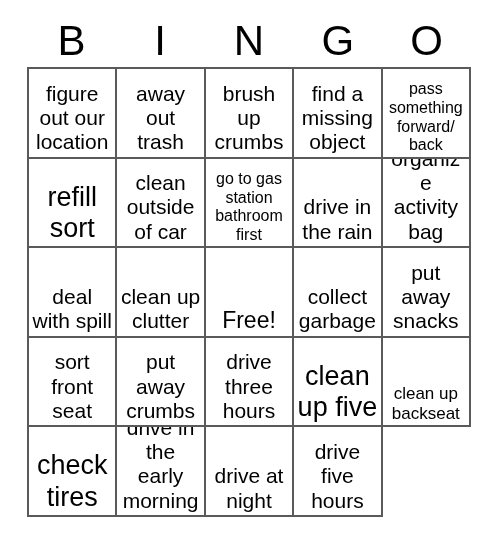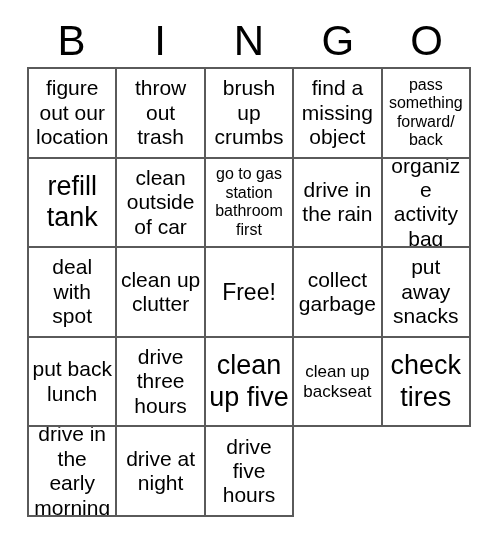--- a/index.html
+++ b/index.html
@@ -57,21 +57,21 @@
     border-top: 2px solid #5a5a5a;
     border-left: 2px solid #5a5a5a;
     box-sizing: border-box;
     background: #ffffff;
   }
   .bingo-cell {
     border-right: 2px solid #5a5a5a;
     border-bottom: 2px solid #5a5a5a;
     box-sizing: border-box;
     display: flex;
-    align-items: center;
+    align-items: flex-end;
     justify-content: center;
     text-align: center;
     padding: 2px 3px;
     background: #ffffff;
     overflow: hidden;
   }
   .cell-text {
     display: block;
     width: 100%;
     line-height: 1.16;
@@ -97,63 +97,66 @@
     <div class="header-letter">N</div>
     <div class="header-letter">G</div>
     <div class="header-letter">O</div>
   </div>
 
   <div id="bingo-grid">
       <div class="bingo-cell">
         <span class="cell-text size-md">figure out our location</span>
       </div>
       <div class="bingo-cell">
-        <span class="cell-text size-md">throw out trash</span>
+        <span class="cell-text size-md">away out trash</span>
       </div>
       <div class="bingo-cell">
         <span class="cell-text size-md">brush up crumbs</span>
       </div>
       <div class="bingo-cell">
         <span class="cell-text size-md">find a missing object</span>
       </div>
       <div class="bingo-cell">
         <span class="cell-text size-xs">pass something forward/ back</span>
       </div>
       <div class="bingo-cell">
-        <span class="cell-text size-lg">refill tank</span>
+        <span class="cell-text size-lg">refill sort</span>
       </div>
       <div class="bingo-cell">
         <span class="cell-text size-md">clean outside of car</span>
       </div>
       <div class="bingo-cell">
         <span class="cell-text size-xs">go to gas station bathroom first</span>
       </div>
       <div class="bingo-cell">
         <span class="cell-text size-md">drive in the rain</span>
       </div>
       <div class="bingo-cell">
         <span class="cell-text size-md">organize activity bag</span>
       </div>
       <div class="bingo-cell">
-        <span class="cell-text size-md">deal with spot</span>
+        <span class="cell-text size-md">deal with spill</span>
       </div>
       <div class="bingo-cell">
         <span class="cell-text size-md">clean up clutter</span>
       </div>
       <div class="bingo-cell">
         <span class="cell-text size-xl">Free!</span>
       </div>
       <div class="bingo-cell">
         <span class="cell-text size-md">collect garbage</span>
       </div>
       <div class="bingo-cell">
         <span class="cell-text size-md">put away snacks</span>
       </div>
       <div class="bingo-cell">
-        <span class="cell-text size-md">put back lunch</span>
+        <span class="cell-text size-md">sort front seat</span>
+      </div>
+      <div class="bingo-cell">
+        <span class="cell-text size-md">put away crumbs</span>
       </div>
       <div class="bingo-cell">
         <span class="cell-text size-md">drive three hours</span>
       </div>
       <div class="bingo-cell">
         <span class="cell-text size-lg">clean up five</span>
       </div>
       <div class="bingo-cell">
         <span class="cell-text size-sm">clean up backseat</span>
       </div>

